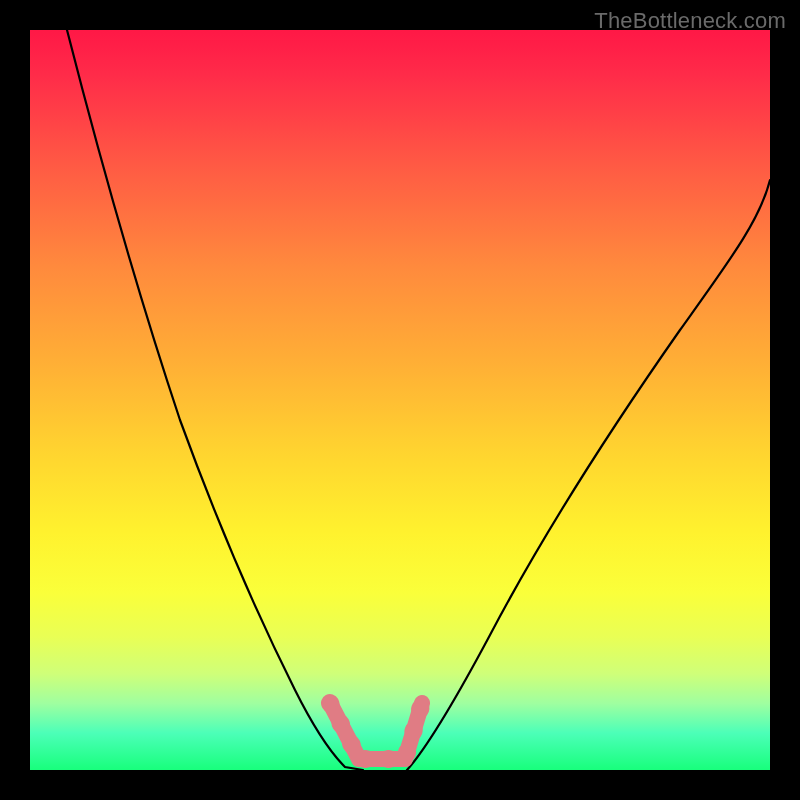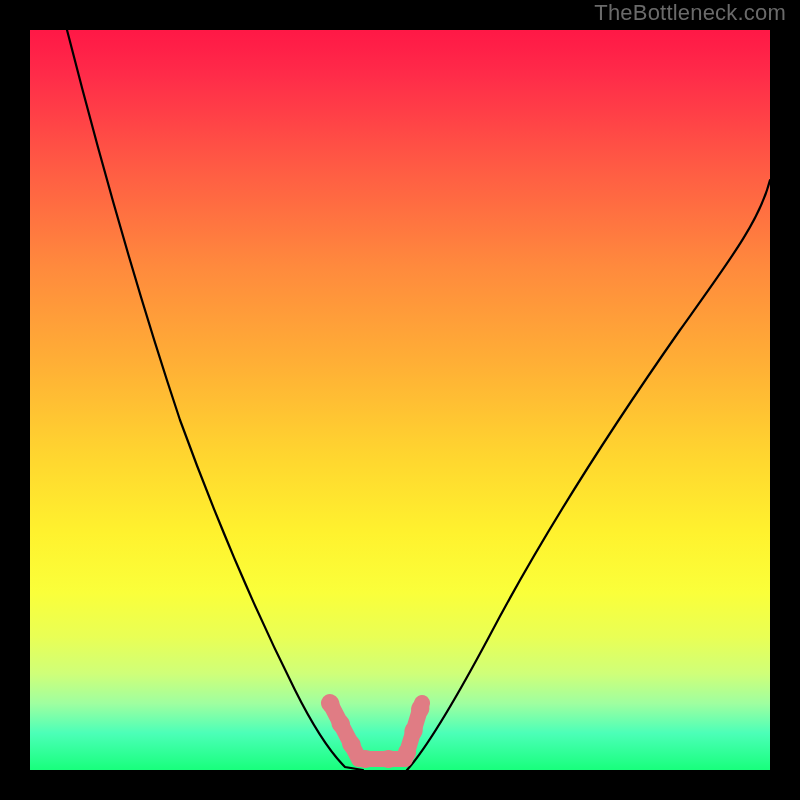--- a/index.html
+++ b/index.html
@@ -12,21 +12,21 @@
     font-family: Arial, Helvetica, sans-serif;
   }
   .frame {
     position: relative;
     width: 800px;
     height: 800px;
     background: #000;
   }
   .watermark {
     position: absolute;
-    top: 0;
+    top: 8px;
     right: 14px;
     color: #6a6a6a;
     font-size: 22px;
     font-weight: 500;
     letter-spacing: 0.2px;
     z-index: 50;
   }
   .plot-area {
     position: absolute;
     left: 30px;

